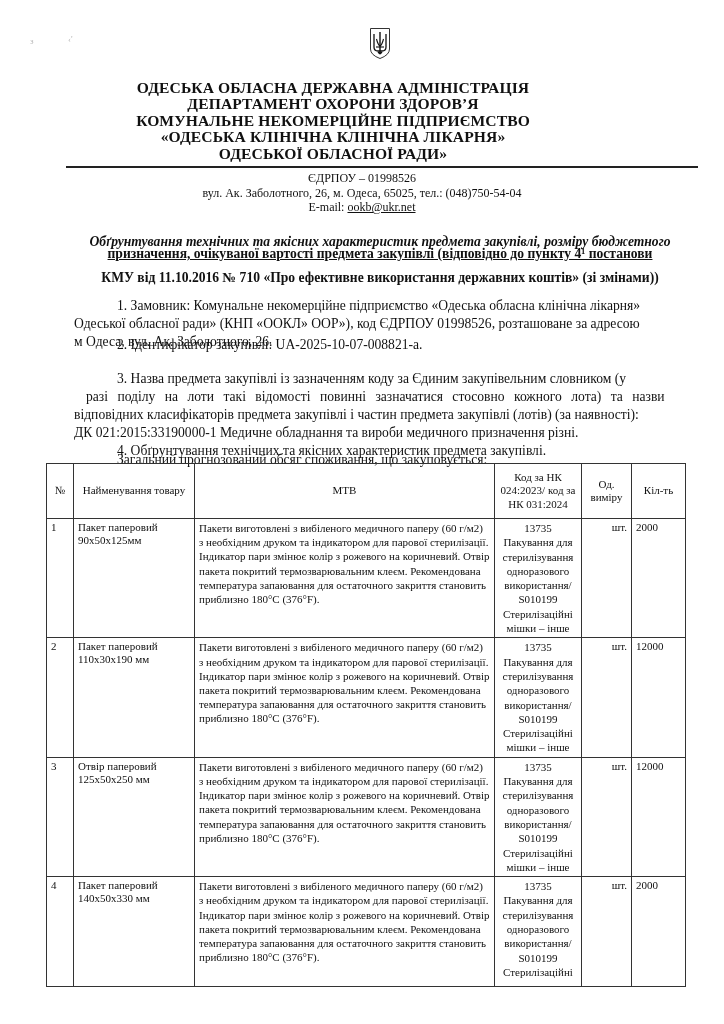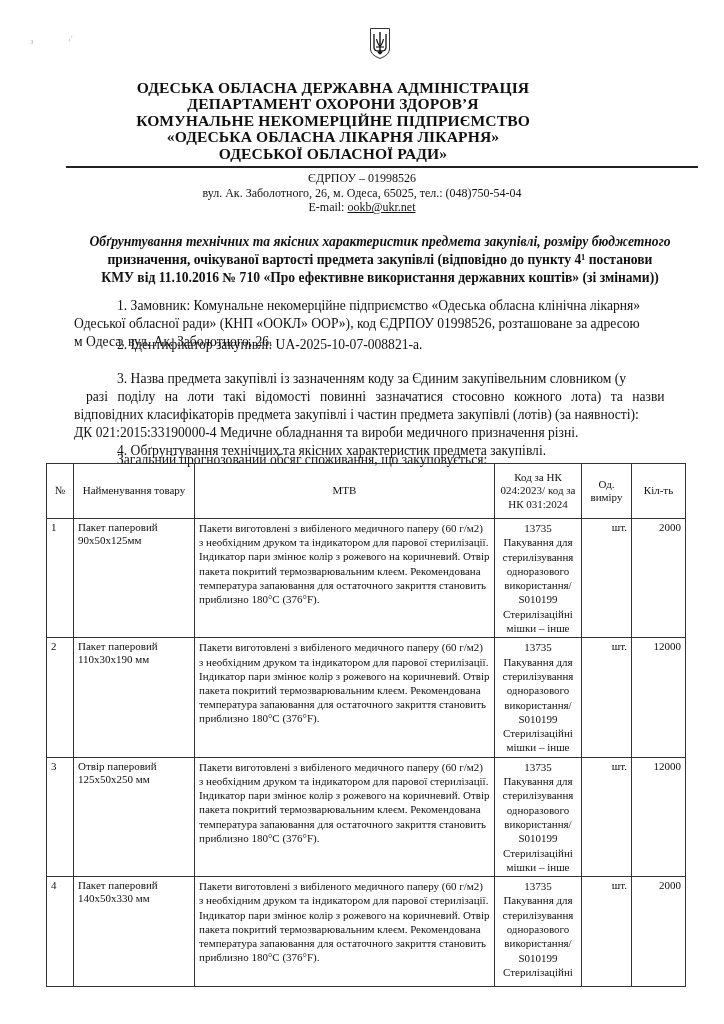--- a/index.html
+++ b/index.html
@@ -33,21 +33,21 @@
   }
   table.spec th { text-align: center; vertical-align: middle; }
   th.c-num { font-weight: bold; }
   th.c-mtv { vertical-align: middle; }
   th.c-code, th.c-unit, th.c-qty { vertical-align: top; }
   td.num { vertical-align: middle; text-align: left; padding-left: 6px; }
   td.name { vertical-align: middle; padding-left: 8px; }
   td.mtv { padding: 7px 6px 0 6px; font-size: 11px; line-height: 14.2px; }
   td.code { text-align: center; padding: 1px 2px 0 2px; line-height: 14.3px; border-radius: 11px; }
   td.unit { text-align: right; padding-top: 3px; }
-  td.qty { text-align: right; padding-right: 14px; padding-top: 3px; }
+  td.qty { padding-right: 14px; padding-top: 3px; }
   tr.hrow { height: 55px; }
   tr.drow { height: 113px; }
   tr.drow.last { height: 110px; }
 </style>
 </head>
 <body>
 
 <div class="abs scan-mark" style="left:30px;top:36px;">з</div>
 <div class="abs scan-mark" style="left:68px;top:34px;">‹'</div>
 
@@ -55,42 +55,42 @@
   <path d="M1.5 1.5 H20.5 V22 Q20.5 28 11 31.5 Q1.5 28 1.5 22 Z" fill="none" stroke="#333" stroke-width="1"></path>
   <path d="M11 5 V27 M11 27 l-2 -2 M11 27 l2 -2" stroke="#111" stroke-width="1.4" fill="none"></path>
   <path d="M5 7 V20 Q5 24 9 24 H13 Q17 24 17 20 V7" stroke="#111" stroke-width="1.3" fill="none"></path>
   <path d="M7.5 12 Q9 18 11 19 Q13 18 14.5 12" stroke="#111" stroke-width="1.1" fill="none"></path>
   <path d="M7 20 H15" stroke="#111" stroke-width="1.1"></path>
 </svg>
 
 <div class="abs hdr" style="top:80px;">ОДЕСЬКА ОБЛАСНА ДЕРЖАВНА АДМІНІСТРАЦІЯ</div>
 <div class="abs hdr" style="top:96px;">ДЕПАРТАМЕНТ ОХОРОНИ ЗДОРОВ’Я</div>
 <div class="abs hdr" style="top:113px;">КОМУНАЛЬНЕ НЕКОМЕРЦІЙНЕ ПІДПРИЄМСТВО</div>
-<div class="abs hdr" style="top:129px;">«ОДЕСЬКА ОБЛАСНА ЛІКАРНЯ ЛІКАРНЯ»</div>
+<div class="abs hdr" style="top:129px;">«ОДЕСЬКА КЛІНІЧНА КЛІНІЧНА ЛІКАРНЯ»</div>
 <div class="abs hdr" style="top:146px;">ОДЕСЬКОЇ ОБЛАСНОЇ РАДИ»</div>
 <div id="hrule" class="abs"></div>
 
 <div class="abs contact" style="top:171px;">ЄДРПОУ – 01998526</div>
 <div class="abs contact" style="top:186px;">вул. Ак. Заболотного, 26,  м. Одеса, 65025,  тел.: (048)750-54-04</div>
 <div class="abs contact" style="top:200px;">
   <span>E-mail: </span><span class="u">ookb@ukr.net</span>
 </div>
 
 <div class="abs title" style="top:233px;font-style:italic;">Обґрунтування технічних та якісних характеристик предмета закупівлі, розміру бюджетного</div>
-<div class="abs title" style="top:251px;">призначення, очікуваної вартості предмета закупівлі (відповідно до пункту 4¹ постанови</div>
+<div class="abs title" style="top:245px;text-decoration:underline;">призначення, очікуваної вартості предмета закупівлі (відповідно до пункту 4¹ постанови</div>
 <div class="abs title" style="top:269px;">КМУ від 11.10.2016 № 710 «Про ефективне використання державних коштів» (зі змінами))</div>
 
 <div class="abs line" style="left:117px;top:297px;">1. Замовник: Комунальне некомерційне підприємство «Одеська обласна клінічна лікарня»</div>
 <div class="abs line" style="left:74px;top:315px;">Одеської обласної ради» (КНП «ООКЛ» ООР»), код ЄДРПОУ 01998526, розташоване за адресою</div>
 <div class="abs line" style="left:74px;top:333px;">м Одеса, вул. Ак. Заболотного, 26.</div>
 <div class="abs line" style="left:117px;top:336px;">2. Ідентифікатор закупівлі: UA-2025-10-07-008821-a.</div>
 <div class="abs line" style="left:117px;top:370px;">3. Назва предмета закупівлі із зазначенням коду за Єдиним закупівельним словником (у</div>
 <div class="abs line" style="left:74px;top:388px;word-spacing:6px;margin-left:12px;">разі поділу на лоти такі відомості повинні зазначатися стосовно кожного лота) та назви</div>
 <div class="abs line" style="left:74px;top:406px;">відповідних класифікаторів предмета закупівлі і частин предмета закупівлі (лотів) (за наявності):</div>
-<div class="abs line" style="left:74px;top:424px;">ДК 021:2015:33190000-4 Медичне обладнання та вироби медичного призначення різні.</div>
+<div class="abs line" style="left:74px;top:424px;">ДК 021:2015:33190000-1 Медичне обладнання та вироби медичного призначення різні.</div>
 <div class="abs line" style="left:117px;top:442px;">4. Обґрунтування технічних та якісних характеристик предмета закупівлі.</div>
 <div class="abs line" style="left:117px;top:451px;">Загальний прогнозований обсяг споживання, що закуповується:</div>
 
 <table class="spec">
   <colgroup>
     <col style="width:27px">
     <col style="width:121px">
     <col style="width:300px">
     <col style="width:87px">
     <col style="width:50px">

